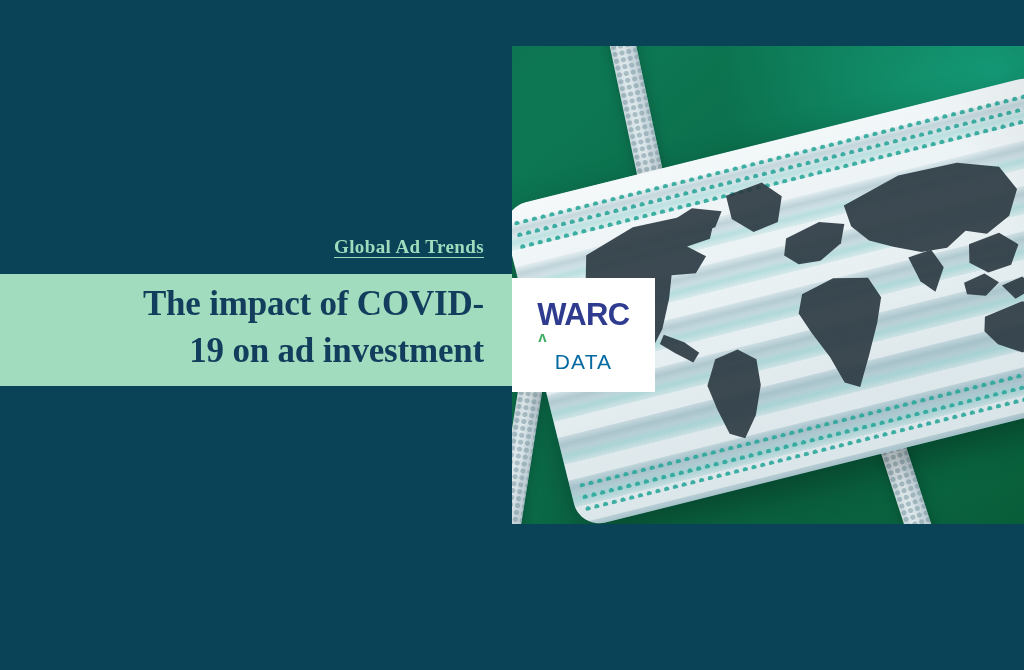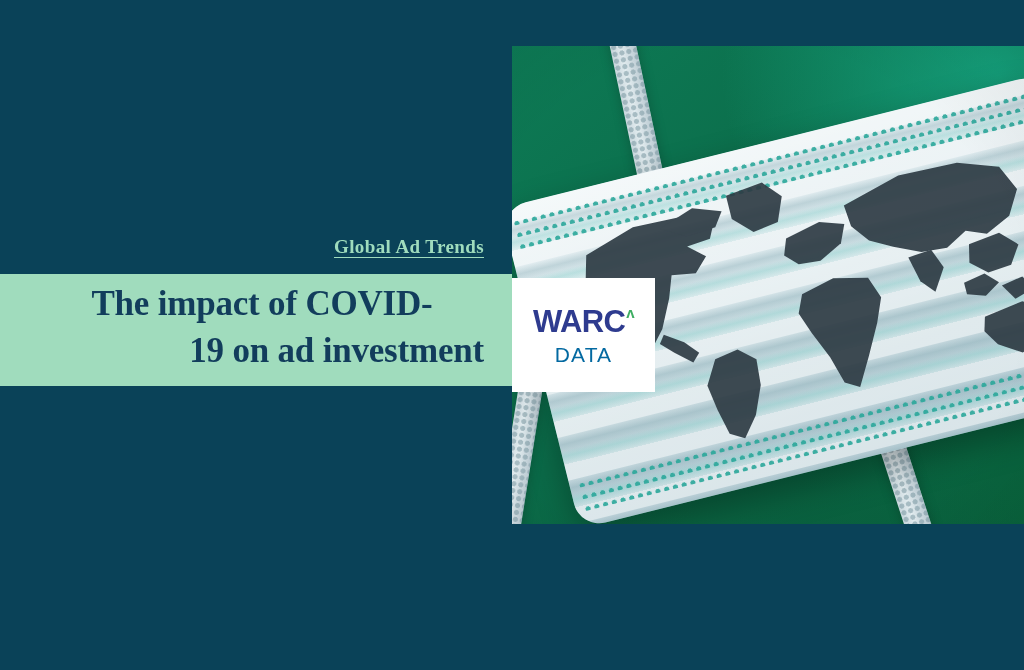--- a/index.html
+++ b/index.html
@@ -175,21 +175,21 @@
     padding: 0 14px 0 40px;
     box-sizing: border-box;
     color: #123d5c;
     font-family: "Liberation Serif", serif;
     font-weight: 700;
     font-size: 35px;
     line-height: 47px;
     letter-spacing: -0.2px;
     text-align: right;
   }
-  .headline .line1 { display: block; text-align: center; }
+  .headline .line1 { display: block; text-align: right; }
   .headline .line2 { display: block; text-align: right; }
 
   
   .logo-box {
     position: absolute;
     left: 512px;
     top: 278px;
     width: 143px;
     height: 114px;
     background: #ffffff;
@@ -201,20 +201,21 @@
   .logo-main {
     position: relative;
     display: flex;
     align-items: flex-start;
     color: #2e3b8f;
     font-family: "Liberation Sans", sans-serif;
     font-weight: 700;
     font-size: 31px;
     letter-spacing: -0.6px;
     line-height: 1;
+    flex-direction: column;
   }
   .logo-caret {
     color: #3fae63;
     font-size: 15px;
     font-weight: 700;
     line-height: 1;
     margin-left: 1px;
     margin-top: -1px;
   }
   .logo-sub {

